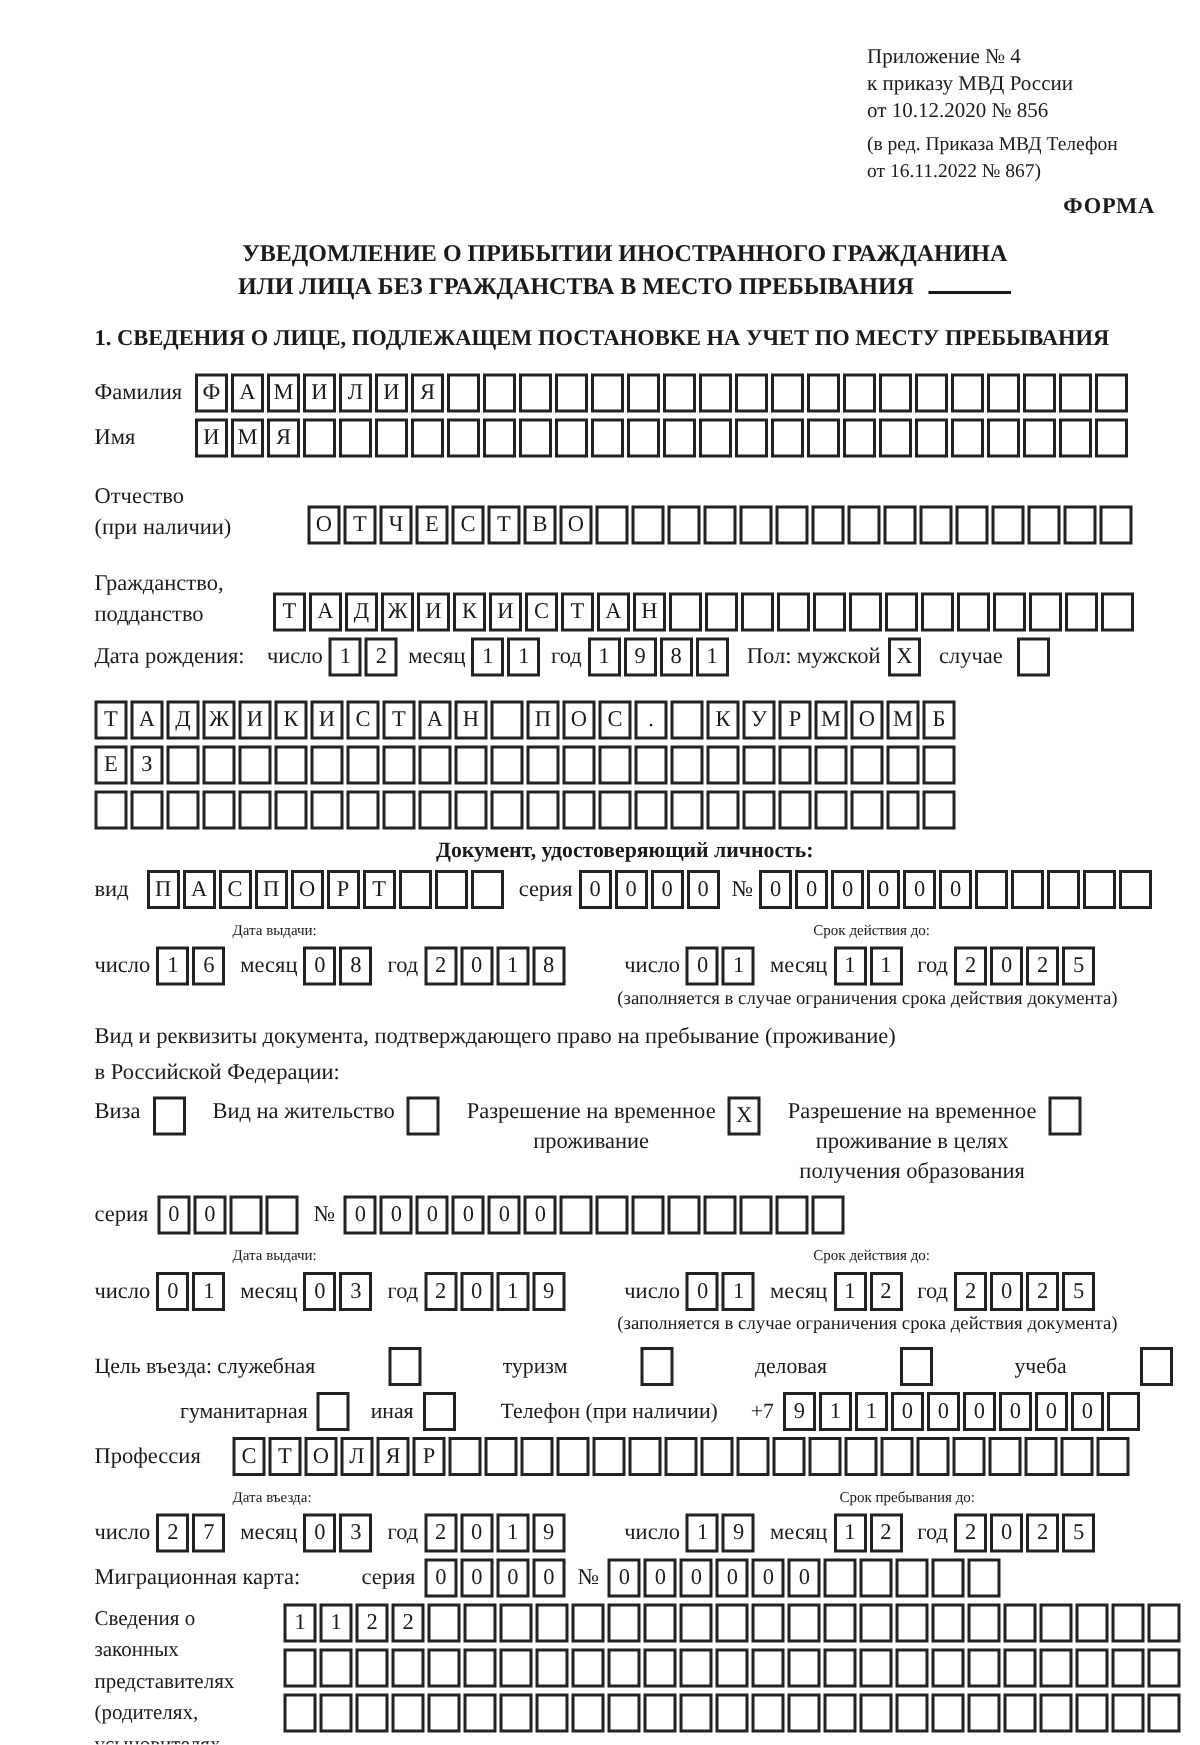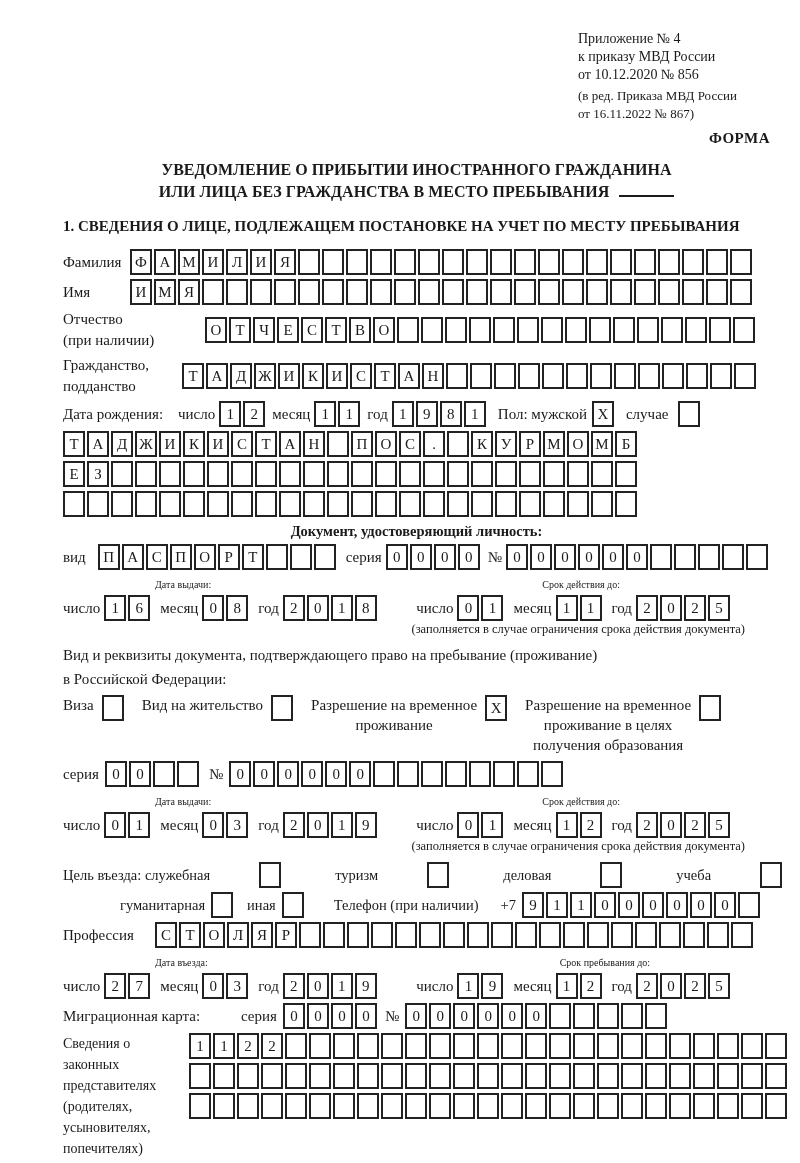--- a/index.html
+++ b/index.html
@@ -11,21 +11,21 @@
   }
   
   .appendix{margin-left:515px;font-size:14px;line-height:18px;}
   .revision{margin-left:515px;margin-top:3px;font-size:13px;line-height:18px;}
   .forma{margin-top:7px;text-align:right;font-weight:bold;font-size:15px;letter-spacing:.5px;}
   .title{margin-top:12px;text-align:center;font-weight:bold;font-size:16px;line-height:22px;}
   .uline{display:inline-block;width:55px;border-bottom:2px solid #1a1a1a;margin-left:10px;}
   .sec-heading{margin-top:15px;font-weight:bold;font-size:15px;}
   
   .row{display:flex;align-items:center;margin-top:4px;}
-  .row-top{display:flex;align-items:center;margin-top:4px;}
+  .row-top{display:flex;align-items:flex-end;margin-top:16px;}
   .cells{display:flex;flex:none;}
   .cell{
     flex:none;width:22px;height:26px;box-sizing:border-box;margin-right:2px;
     border:2px solid #222222;background:#ffffff;
     display:flex;align-items:center;justify-content:center;
     font-size:15px;line-height:1;
   }
   .lbl{white-space:nowrap;}
   .lblblock{flex:none;line-height:21px;font-size:15px;}
   .w67{width:67px;flex:none;}
@@ -62,21 +62,21 @@
 <body>
 
 <div class="page">
 
   <div class="appendix">
     <div>Приложение № 4</div>
     <div>к приказу МВД России</div>
     <div>от 10.12.2020 № 856</div>
   </div>
   <div class="revision">
-    <div>(в ред. Приказа МВД России</div>
+    <div>(в ред. Приказа МВД Телефон</div>
     <div>от 16.11.2022 № 867)</div>
   </div>
   <div class="forma">ФОРМА</div>
 
   <div class="title">
     <div>УВЕДОМЛЕНИЕ О ПРИБЫТИИ ИНОСТРАННОГО ГРАЖДАНИНА</div>
     <div><span>ИЛИ ЛИЦА БЕЗ ГРАЖДАНСТВА В МЕСТО ПРЕБЫВАНИЯ</span><span class="uline"></span></div>
   </div>
 
   <div class="sec-heading">1. СВЕДЕНИЯ О ЛИЦЕ, ПОДЛЕЖАЩЕМ ПОСТАНОВКЕ НА УЧЕТ ПО МЕСТУ ПРЕБЫВАНИЯ</div>

